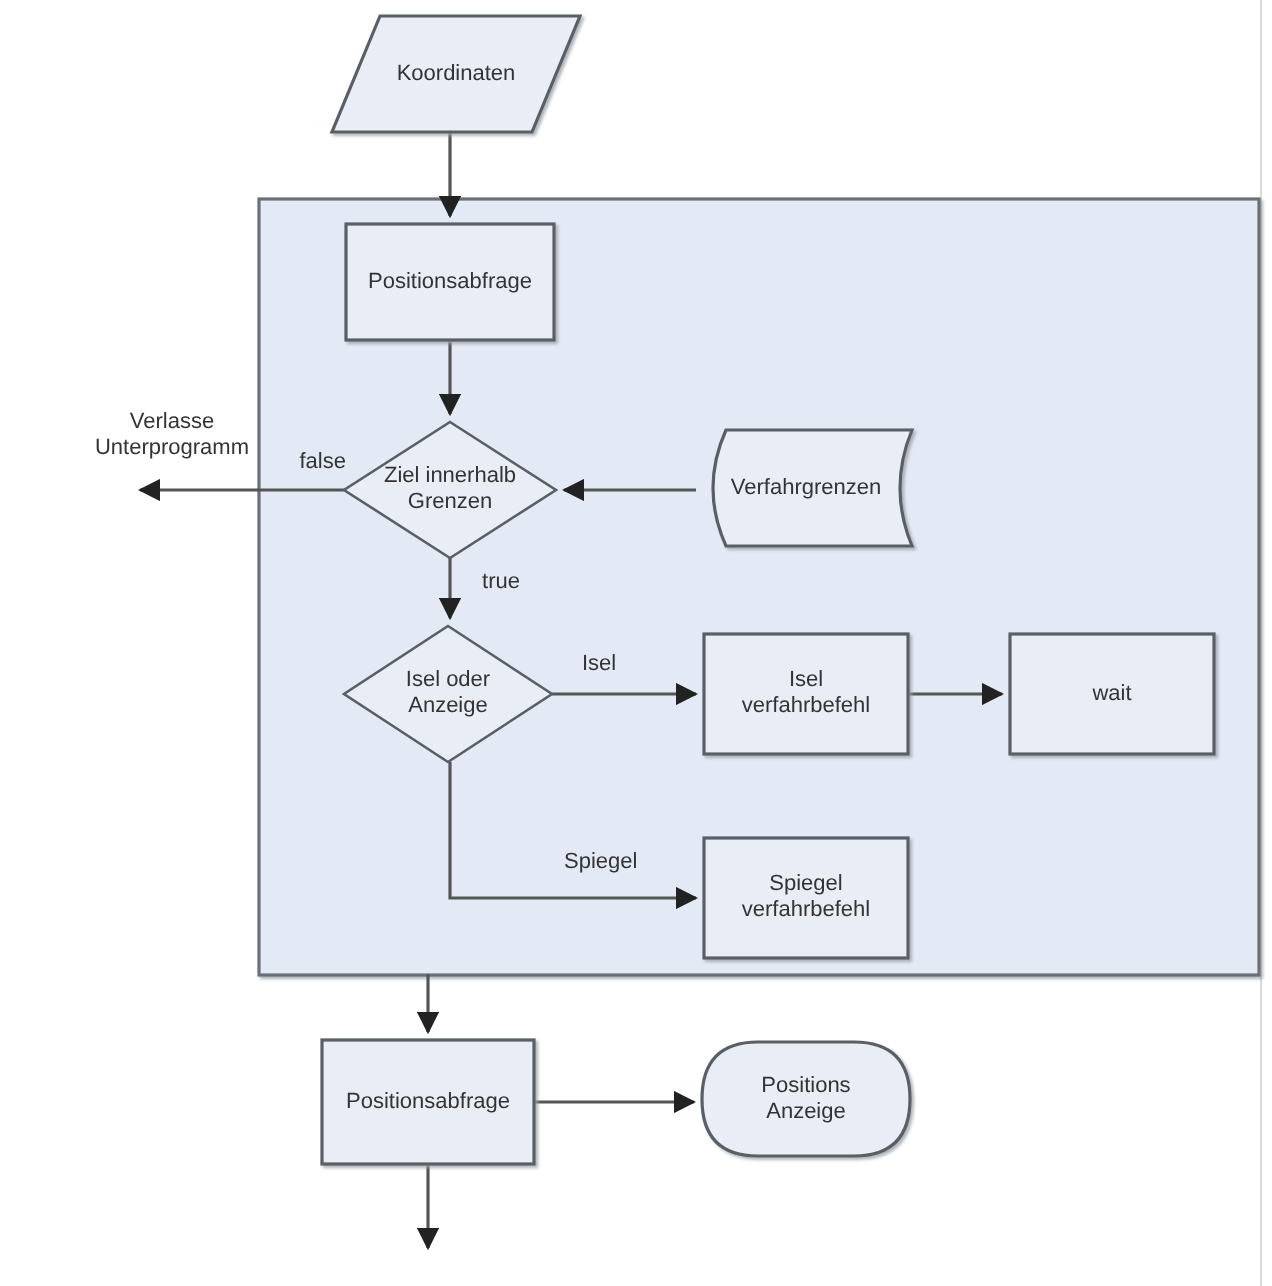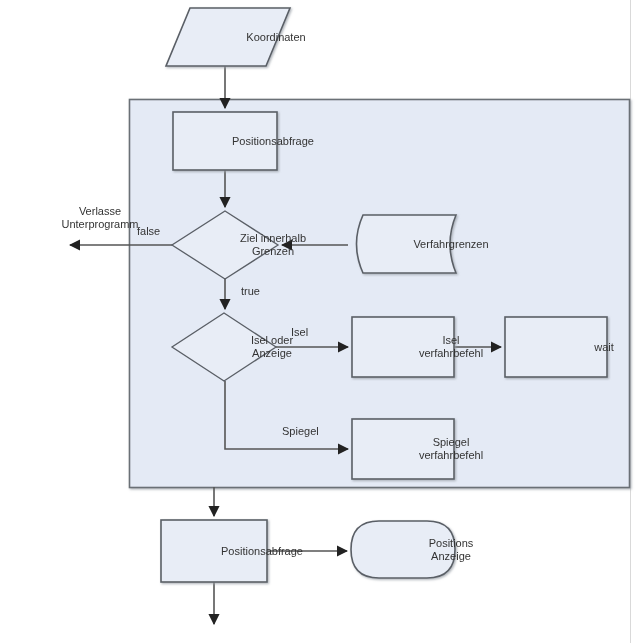--- a/index.html
+++ b/index.html
@@ -36,21 +36,20 @@
     color: #333333;
     font-size: 11px;
     line-height: 13px;
     text-align: center;
     white-space: pre-line;
   }
   .center-box {
     display: flex;
     align-items: center;
     justify-content: center;
-    margin-left: 48px;
   }
 </style>
 </head>
 <body>
 
 <div id="canvas">
 
   <svg id="flow-svg" width="636" height="643" viewBox="0 0 636 643">
     <defs>
       <marker id="arrow" viewBox="0 0 10 10" refX="9" refY="5" markerWidth="7" markerHeight="7" orient="auto-start-reverse">
@@ -129,24 +128,24 @@
   <div class="node-label center-box" style="left:505px; top:317px; width:102px; height:60px;border-radius:10px;">wait</div>
 
   <div class="node-label center-box" style="left:352px; top:419px; width:102px; height:60px;">Spiegel
 verfahrbefehl</div>
 
   <div class="node-label center-box" style="left:161px; top:520px; width:106px; height:62px;">Positionsabfrage</div>
 
   <div class="node-label center-box" style="left:351px; top:521px; width:104px; height:57px;border-radius:21px;">Positions
 Anzeige</div>
 
-  <div class="edge-label" style="left:40px; top:205px; width:120px; text-align:center;">Verlasse
+  <div class="edge-label" style="left:26px; top:205px; width:120px; text-align:center;">Verlasse
 Unterprogramm</div>
 
-  <div class="edge-label" style="left:137px; top:225px; width:36px; text-align:left;">false</div>
+  <div class="edge-label" style="left:137px; top:225px; width:36px; text-align:right;">false</div>
 
   <div class="edge-label" style="left:228px; top:285px; width:32px; text-align:right;">true</div>
 
   <div class="edge-label" style="left:291px; top:326px; width:30px; text-align:left;">Isel</div>
 
   <div class="edge-label" style="left:282px; top:425px; width:50px; text-align:left;">Spiegel</div>
 
 </div>
 
 </body></html>

